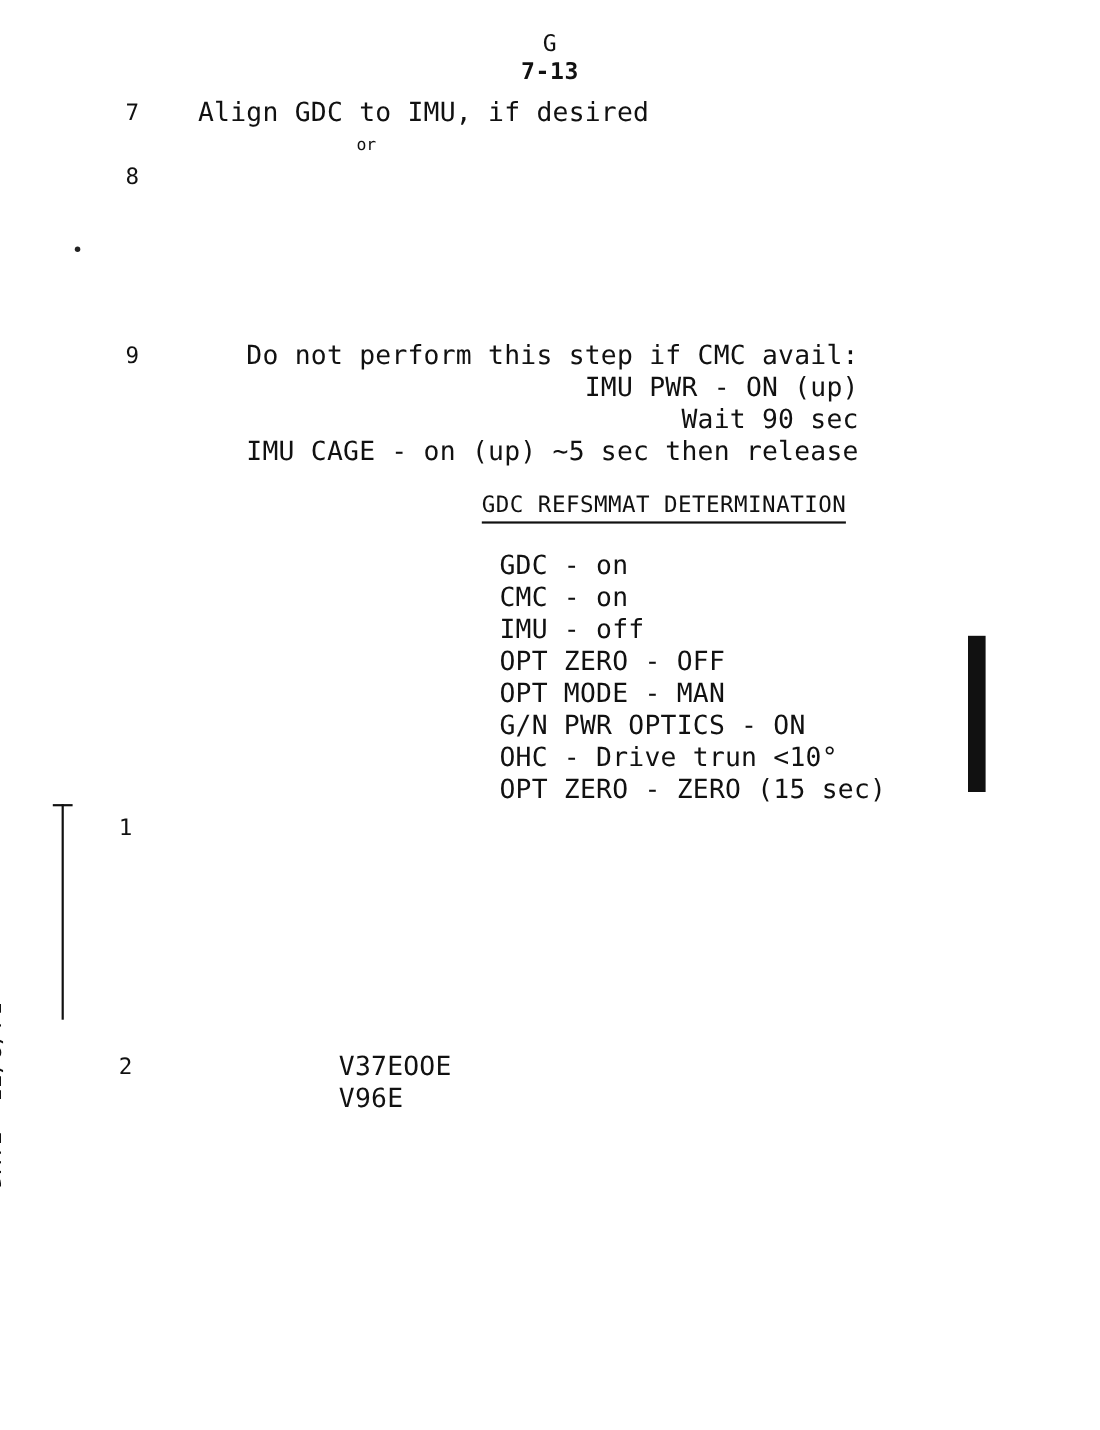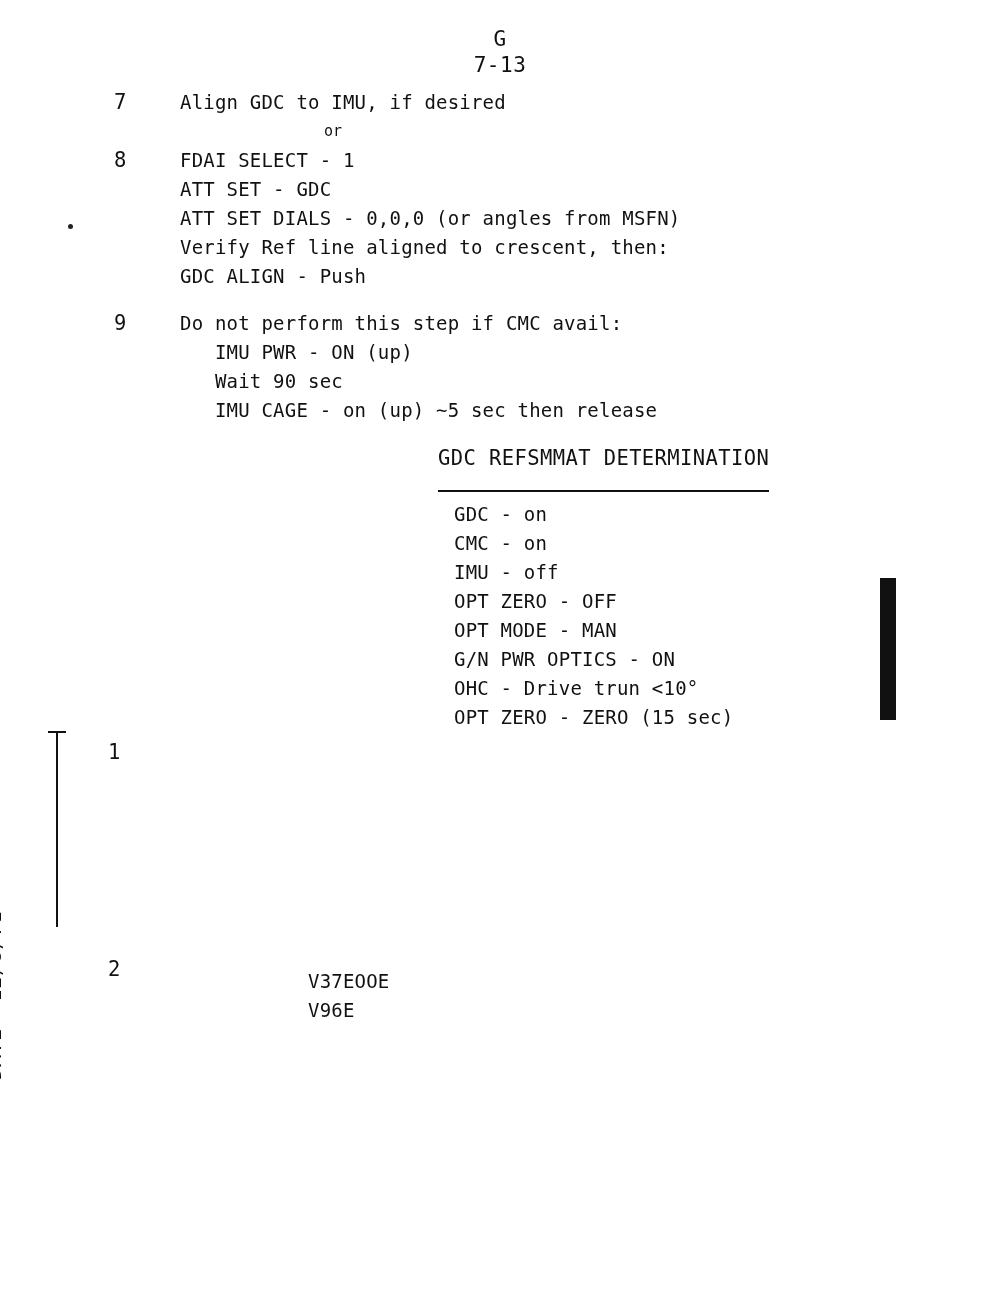--- a/index.html
+++ b/index.html
@@ -30,46 +30,47 @@
     text-align: center;
     line-height: 1.25;
   }
   .header .hdr-letter {
     font-size: 21px;
     letter-spacing: 0.5px;
   }
   .header .hdr-page {
     font-size: 21px;
     letter-spacing: 0.5px;
+    font-weight: bold;
   }
   
   .blk {
     position: absolute;
-    font-size: 19px;
+    font-size: 24px;
     line-height: 29px;
     white-space: pre;
     letter-spacing: 0.2px;
   }
   .num {
     position: absolute;
     font-size: 20.5px;
     line-height: 29px;
   }
   .centered-or {
     position: absolute;
     font-size: 15px;
     line-height: 29px;
   }
   .section-title {
     position: absolute;
     font-size: 20.5px;
     line-height: 29px;
     letter-spacing: 0.4px;
     border-bottom: 2px solid #111;
-    padding-bottom: 17px;
+    padding-bottom: 1px;
     white-space: pre;
   }
   
   .date-stamp {
     position: absolute;
     left: -18px;
     top: 840px;
     width: 240px;
     transform: rotate(-90deg);
     transform-origin: 120px 120px;
@@ -118,47 +119,42 @@
     <div class="hdr-letter">G</div>
     <div class="hdr-page">7-13</div>
   </div>
 
   <div class="num" style="left:114px; top:88px;">7</div>
   <div class="blk" style="left:180px; top:88px;">Align GDC to IMU, if desired</div>
 
   <div class="centered-or" style="left:324px; top:117px;">or</div>
 
   <div class="num" style="left:114px; top:146px;">8</div>
-  <div class="blk" style="left:180px; top:146px;">FDAI SELECT - 1
-ATT SET - GDC
-ATT SET DIALS - 0,0,0 (or angles from MSFN)
-Verify Ref line aligned to crescent, then:
-GDC ALIGN - Push</div>
 
   <div class="num" style="left:114px; top:309px;">9</div>
-  <div class="blk" style="left:180px; top:309px;">Do not perform this step if CMC avail:
+  <div class="blk" style="left:180px; top:309px;text-align:right;">Do not perform this step if CMC avail:
    IMU PWR - ON (up)
    Wait 90 sec
    IMU CAGE - on (up) ~5 sec then release</div>
 
   <div class="section-title" style="left:438px; top:444px;">GDC REFSMMAT DETERMINATION</div>
 
   <div class="blk" style="left:454px; top:500px;">GDC - on
 CMC - on
 IMU - off
 OPT ZERO - OFF
 OPT MODE - MAN
 G/N PWR OPTICS - ON
 OHC - Drive trun &lt;10°
 OPT ZERO - ZERO (15 sec)</div>
 
   <div class="num" style="left:108px; top:738px;">1</div>
 
   <div class="num" style="left:108px; top:955px;">2</div>
-  <div class="blk" style="left:308px; top:955px;margin-top:12px;">V37EOOE
+  <div class="blk" style="left:308px; top:955px;">V37EOOE
 V96E</div>
 
   <div class="date-rule-top"></div>
   <div class="date-rule"></div>
   <div class="date-stamp">DATE  12/8/71</div>
 
   <div class="change-bar"></div>
 
   <div class="speck" style="left:68px; top:224px; width:5px; height:5px;"></div>
 

